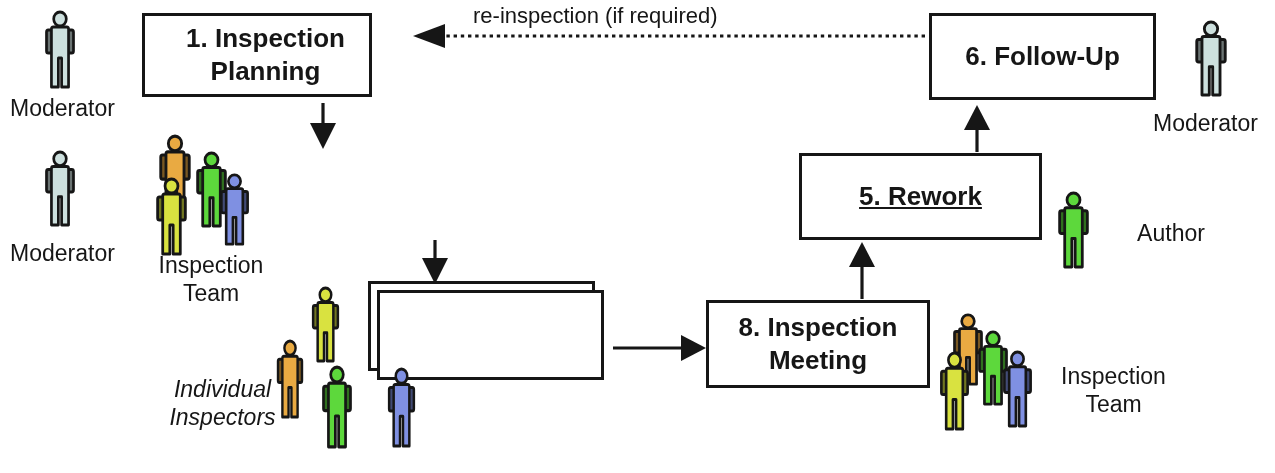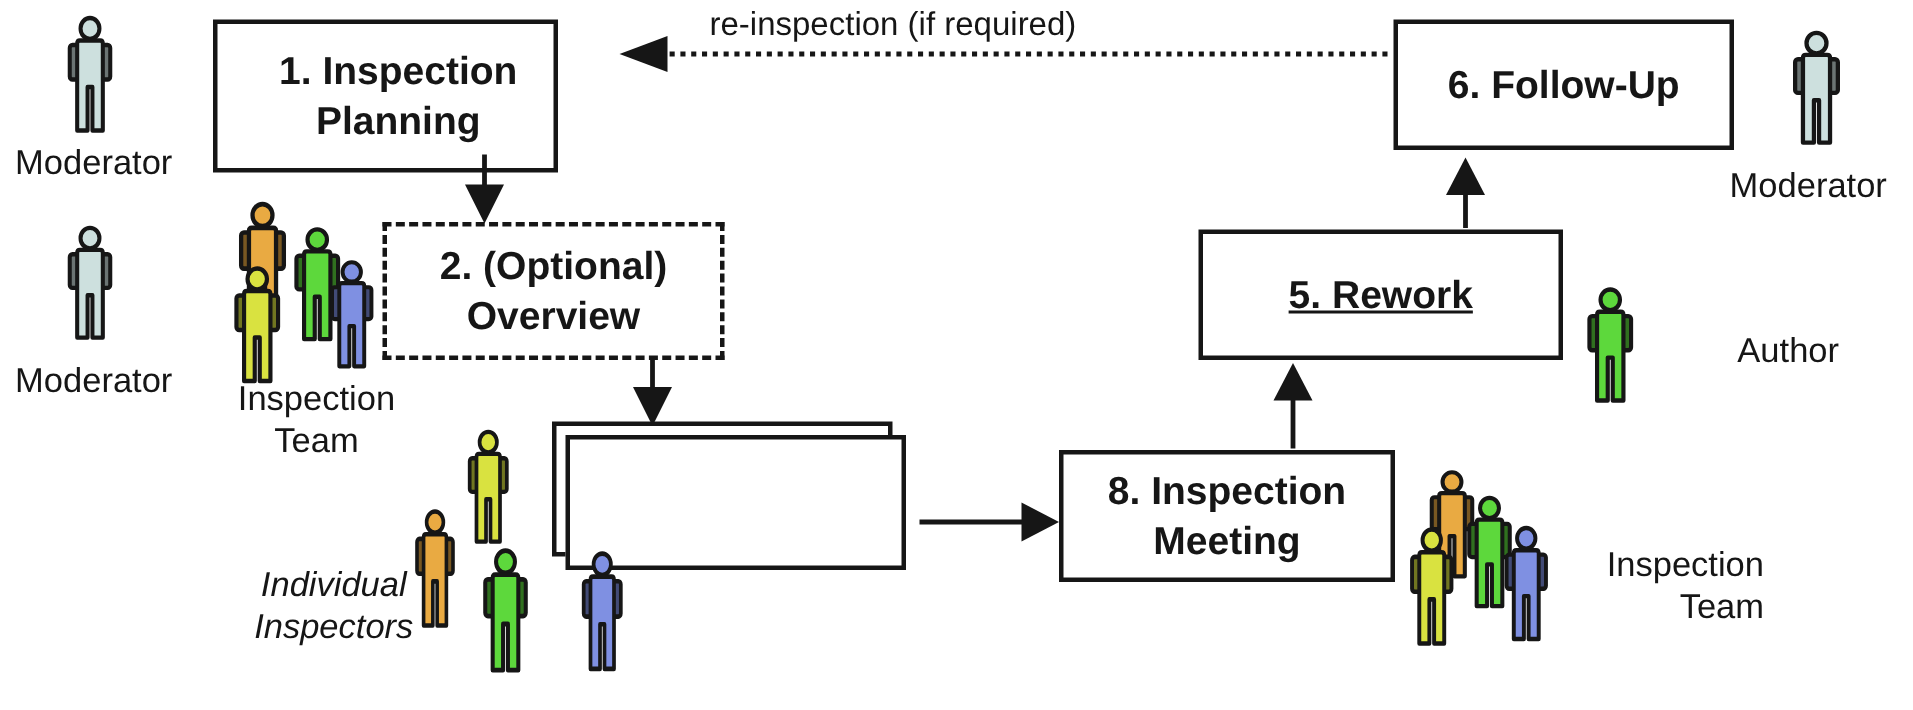--- a/index.html
+++ b/index.html
@@ -12,21 +12,21 @@
     position:absolute;background:#ffffff;border:3px solid #161616;box-sizing:border-box;
     display:flex;align-items:center;justify-content:center;text-align:center;
     font-weight:700;font-size:26px;line-height:1.28;white-space:pre-line;z-index:1;
   }
   .box.dashed{border-style:dashed;}
   .stack-layer{z-index:1;}
   .person{position:absolute;z-index:3;}
   .role-label{
     position:absolute;z-index:3;font-size:23px;line-height:1.2;text-align:center;color:#161616;
   }
-  .role-label.left-align{text-align:right;}
+  .role-label.left-align{text-align:center;}
   .edge-label{
     position:absolute;z-index:3;font-size:22px;text-align:left;color:#161616;
   }
 </style>
 </head>
 <body>
 
 <div class="canvas">
 
   <svg class="overlay" viewBox="0 0 1275 473">
@@ -49,25 +49,23 @@
     <g stroke="#161616" fill="#161616">
       <line x1="977" y1="152" x2="977" y2="129" stroke-width="3.2"></line>
       <polygon points="964,130 990,130 977,105" stroke="none"></polygon>
     </g>
     <g stroke="#161616" fill="#161616">
       <line x1="925" y1="36" x2="446" y2="36" stroke-width="3.2" stroke-dasharray="3.4 3.8"></line>
       <polygon points="445,24 445,48 413,36" stroke="none"></polygon>
     </g>
   </svg>
 
-  <div class="box" style="left:142px;top:13px;width:230px;height:102px;padding-left:17px;">1. Inspection
+  <div class="box" style="left:142px;top:13px;width:230px;height:84px;padding-left:17px;">1. Inspection
 Planning</div>
 
-  <div class="box dashed" style="left:255px;top:148px;width:228px;height:92px;">2. (Optional)
-Overview</div>
 
   <div class="box stack-layer" style="left:368px;top:281px;width:227px;height:90px;"></div>
   <div class="box stack-layer" style="left:377px;top:290px;width:227px;height:90px;"></div>
 
   <div class="box" style="left:706px;top:300px;width:224px;height:88px;">8. Inspection
 Meeting</div>
 
   <div class="box" style="left:799px;top:153px;width:243px;height:87px;text-decoration:underline;">5. Rework</div>
 
   <div class="box" style="left:929px;top:13px;width:227px;height:87px;">6. Follow-Up</div>

